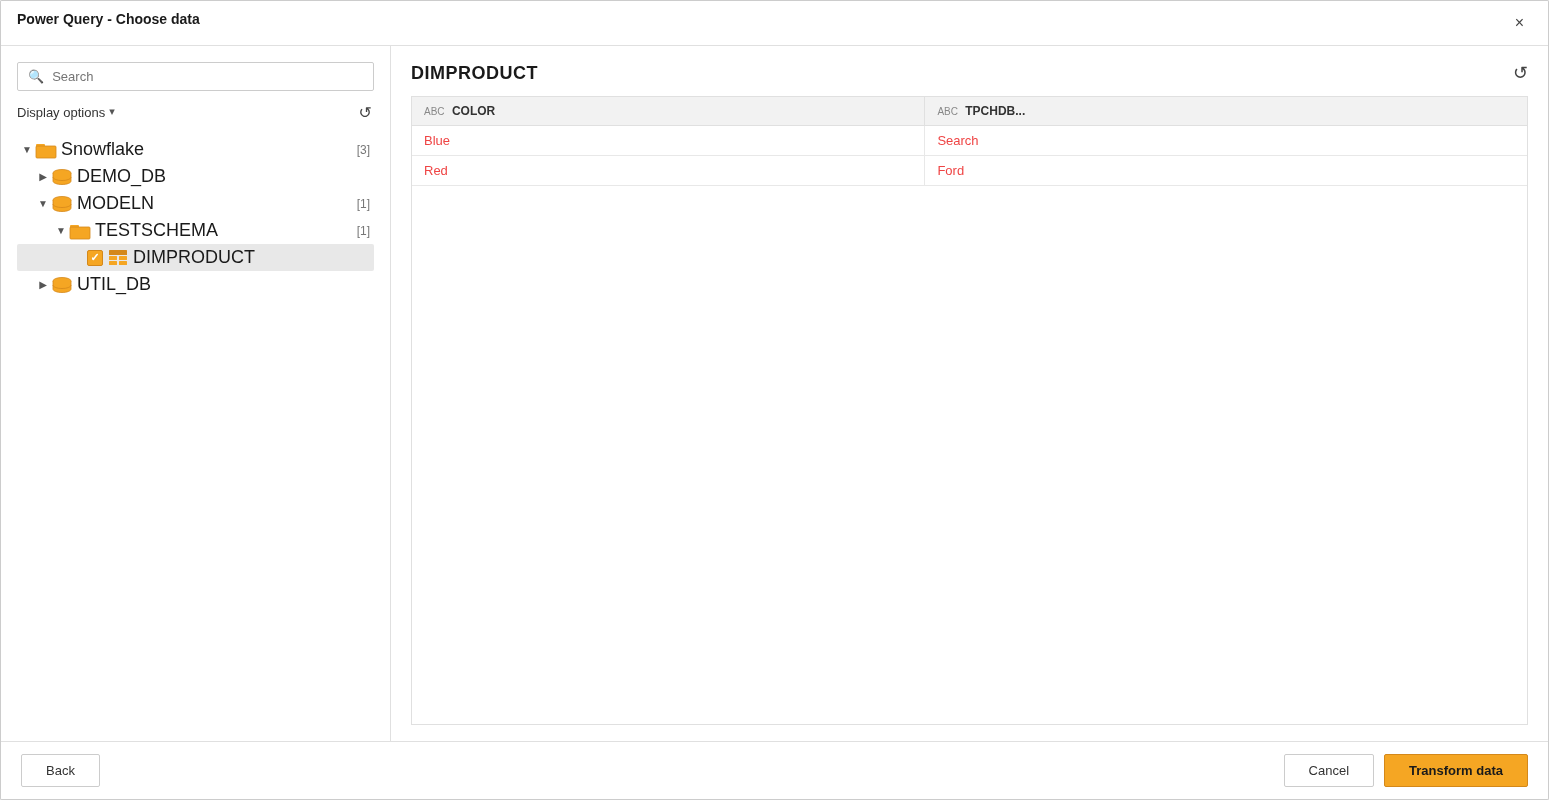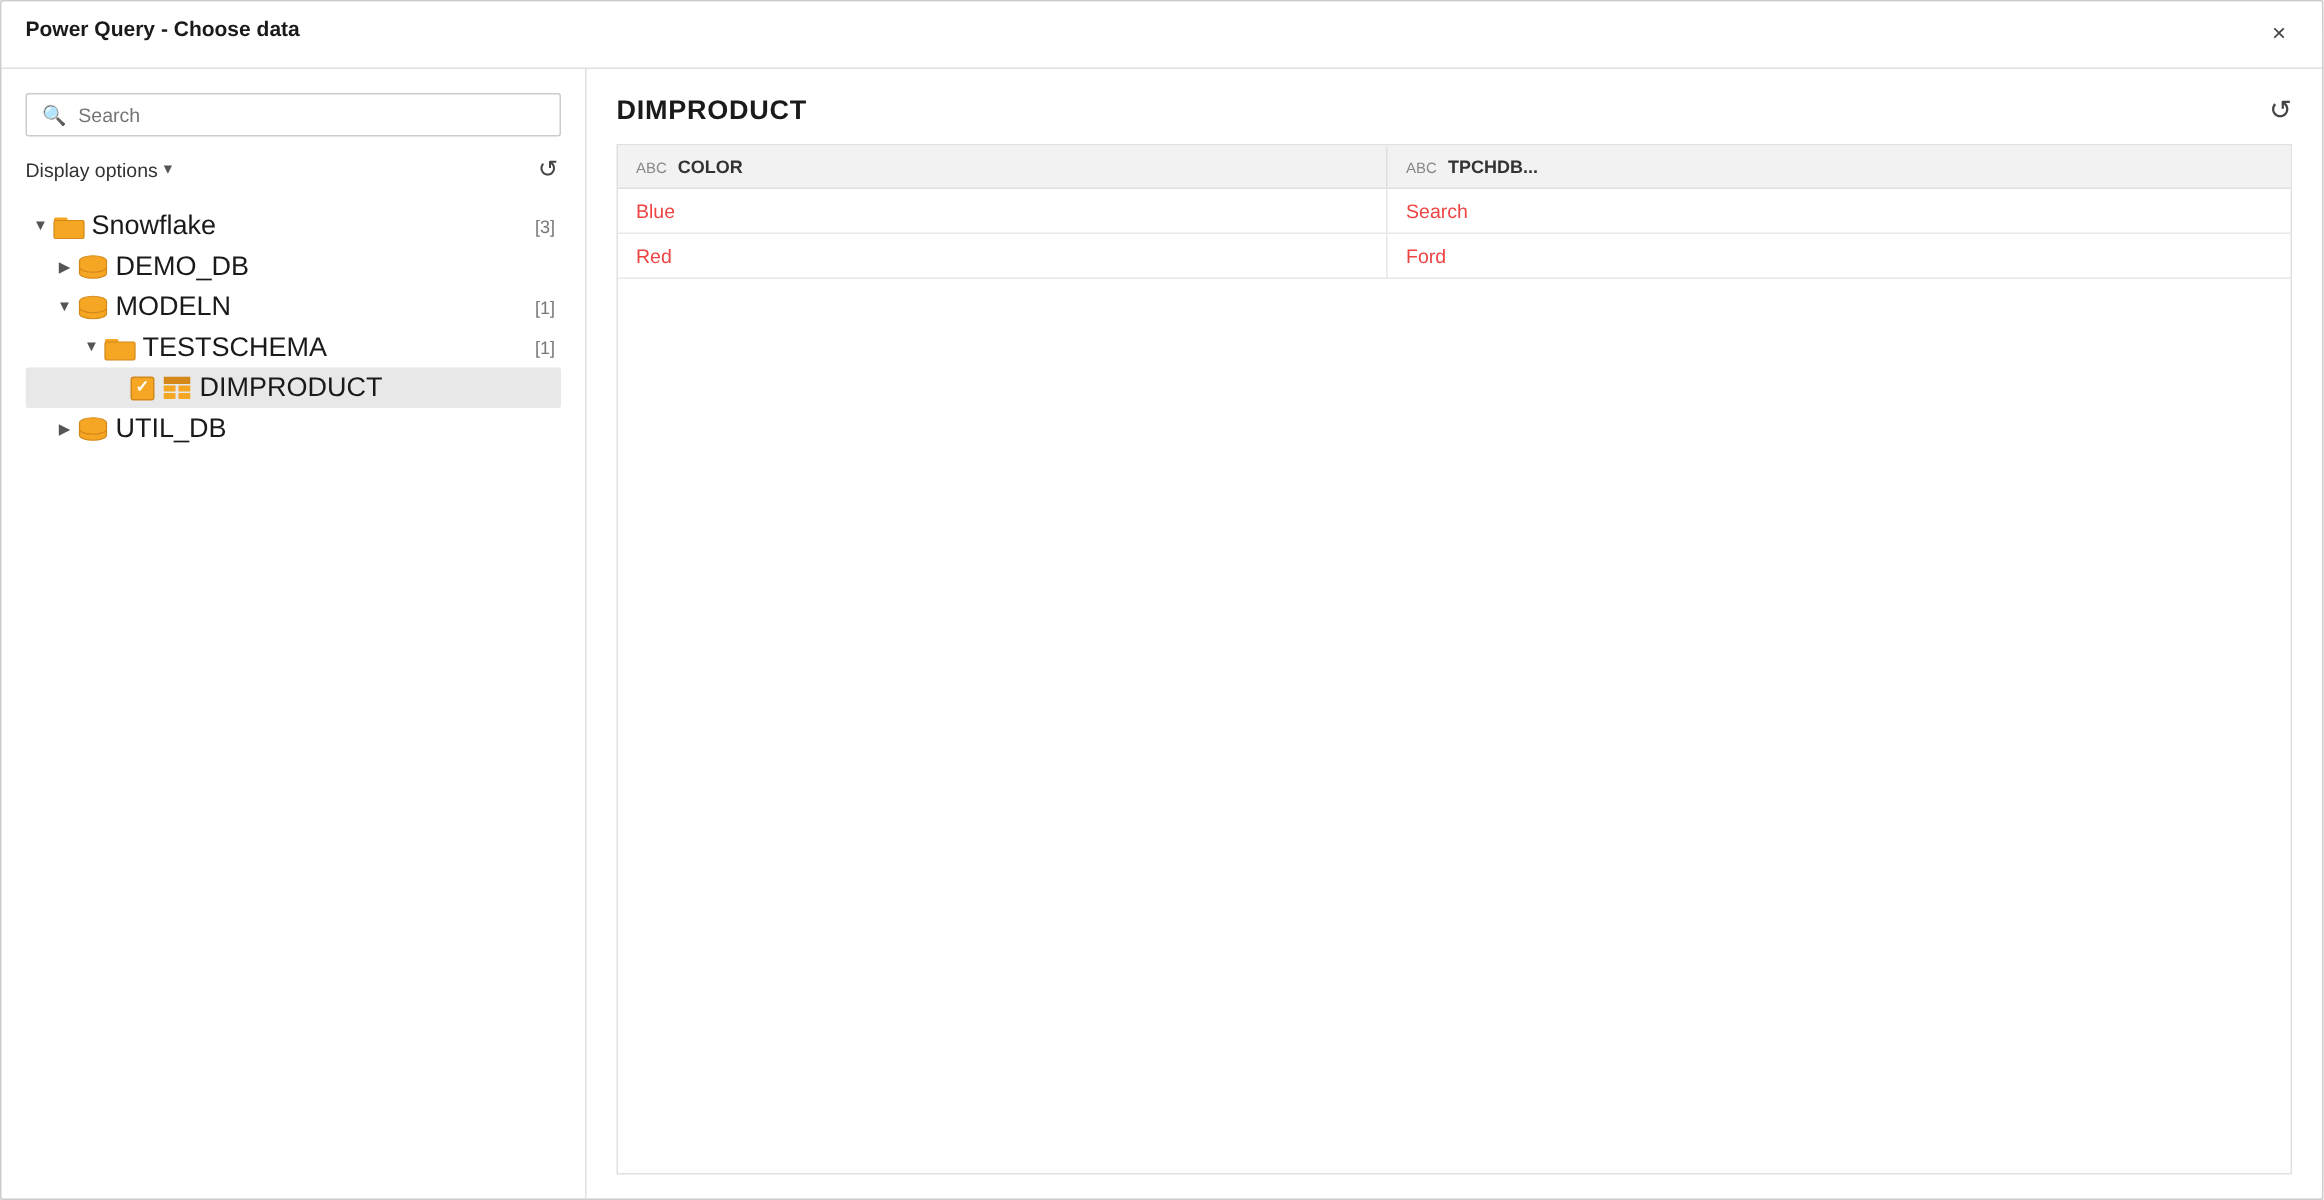--- a/index.html
+++ b/index.html
@@ -416,13 +416,22 @@
               <td>Red</td>
               <td>Ford</td>
             </tr>
           </tbody>
         </table>
       </div>
     </div>
 
   </div>
 
+  <div class="footer">
+    <div class="footer-left">
+      <button class="btn-back">Back</button>
+    </div>
+    <div class="footer-right">
+      <button class="btn-cancel">Cancel</button>
+      <button class="btn-transform">Transform data</button>
+    </div>
+  </div>
 </div>
 
 </body></html>

